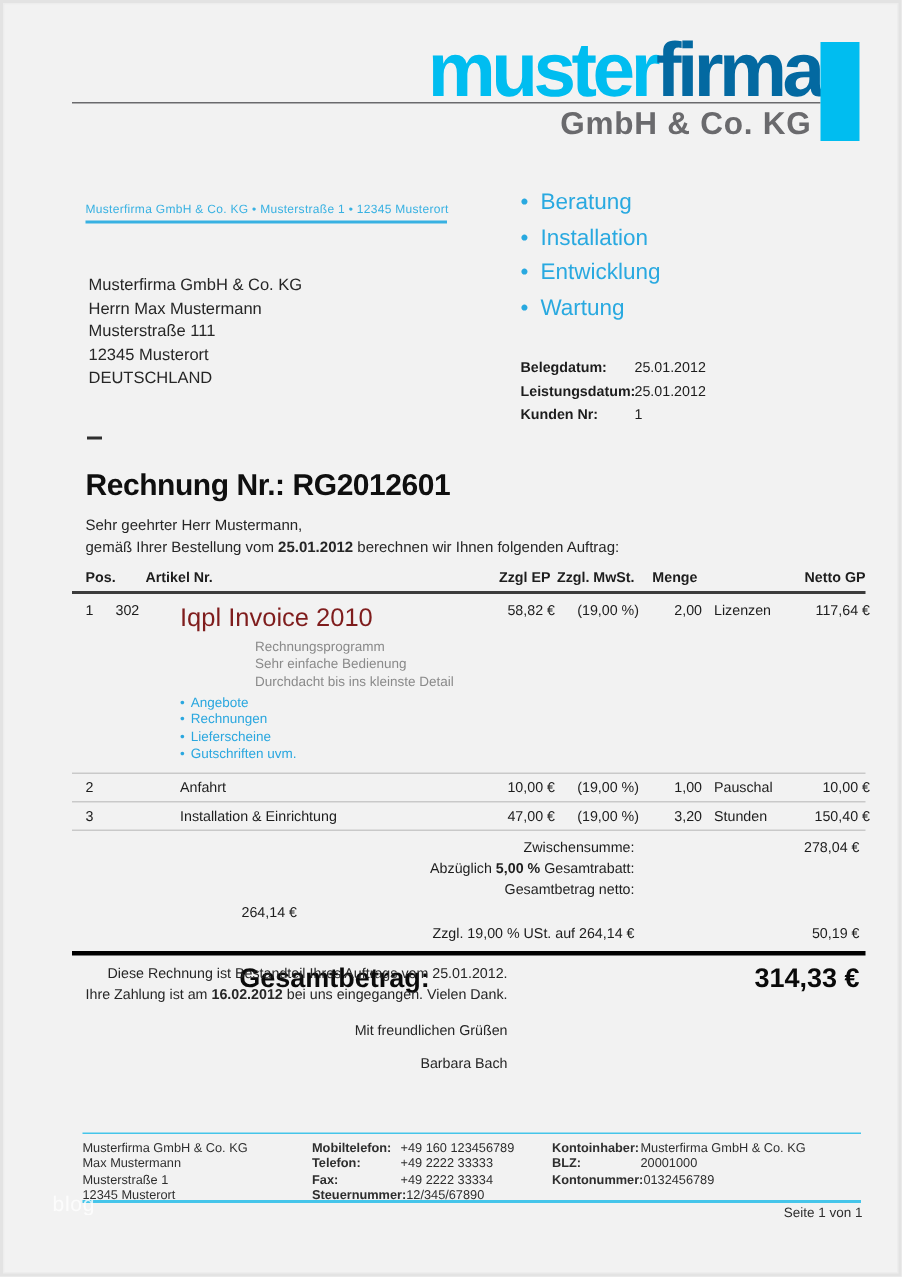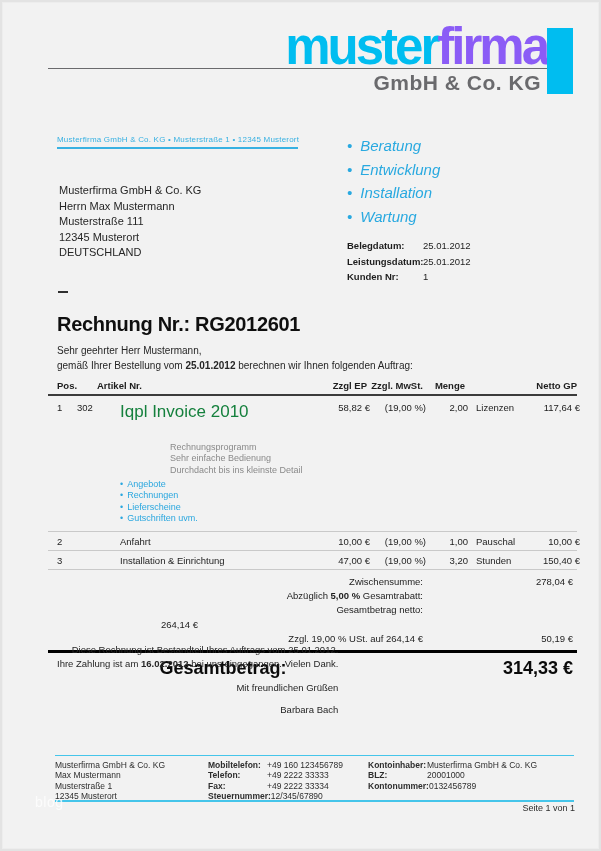--- a/index.html
+++ b/index.html
@@ -12,36 +12,36 @@
     overflow:hidden;
     box-shadow:inset 0 0 0 2px #e3e3e3, inset 0 0 0 3px #ededed;
   }
   .abs{position:absolute;}
 
   
   .logo-rule{left:48px;top:68px;width:499px;height:1px;background:#6a6a6d;}
   .logo-text{left:0;top:21px;width:547px;text-align:right;
     font-size:51px;font-weight:700;letter-spacing:-3px;line-height:1;white-space:nowrap;}
   .logo-muster{color:#00bdf0;}
-  .logo-firma{color:#8b5cf6;}
+  .logo-firma{color:#0369a1;}
   .logo-sub{left:0;top:71px;width:541px;text-align:right;
     font-size:21px;font-weight:700;color:#6a6a6d;letter-spacing:0.5px;}
   .logo-block{left:547px;top:28px;width:26px;height:66px;background:#00bdf0;}
 
   
   .sender{left:57px;top:135px;font-size:8px;color:#38b1e2;letter-spacing:0.2px;}
   .sender-rule{left:57px;top:147px;width:241px;height:1.5px;background:#38b1e2;}
 
   
   .recipient{left:59px;top:183px;font-size:11px;line-height:15.5px;color:#262626;}
 
   .fold-mark{left:58px;top:291px;width:10px;height:2px;background:#2f2f2f;}
 
   
-  .services{left:347px;top:134px;list-style:none;margin:0;padding:0;font-style:italic;}
+  .services{left:347px;top:123px;list-style:none;margin:0;padding:0;}
   .services li{font-size:15px;line-height:23.5px;color:#29a9e0;}
   .services li::before{content:"\2022";margin-right:8px;}
 
   
   .meta{left:347px;top:238px;font-size:9.5px;line-height:15.5px;color:#1d1d1d;}
   .meta-row{display:flex;}
   .meta-label{font-weight:700;width:76px;}
 
   
   .title{left:57px;top:313px;font-size:20px;font-weight:700;color:#0f0f0f;letter-spacing:-0.3px;}
@@ -58,21 +58,21 @@
   .c-artflex{flex:1;padding-left:29px;}
   .c-ep{width:82px;text-align:right;}
   .c-mwst{width:56px;text-align:right;}
   .c-menge{width:42px;text-align:right;}
   .c-unit{width:58px;padding-left:8px;box-sizing:border-box;}
   .c-gp{width:54px;text-align:right;font-weight:400;}
   .thead .c-gp{font-weight:700;}
   .row-sep{border-bottom:1px solid #c9c9c9;}
   .row-main{padding-top:6px;padding-bottom:4px;}
   .row-small{padding-top:4px;padding-bottom:3px;}
-  .prod-name{font-size:17px;color:#15803d;line-height:20px;margin-bottom:20px;white-space:nowrap;}
+  .prod-name{font-size:17px;color:#7f1d1d;line-height:20px;margin-bottom:4px;white-space:nowrap;}
   .prod-desc{margin-left:50px;font-size:9px;color:#8a8a8a;line-height:11.3px;white-space:nowrap;}
   .prod-feats{list-style:none;margin:3px 0 2px 0;padding:0;}
   .prod-feats li{font-size:9px;color:#2aa7df;line-height:11.5px;white-space:nowrap;}
   .prod-feats li::before{content:"\2022";margin-right:4px;}
 
   
   .totals{margin-top:5px;}
   .t-row{display:flex;line-height:14.3px;}
   .t-label{width:375px;text-align:right;white-space:nowrap;}
   .t-value{width:150px;text-align:right;padding-right:4px;white-space:nowrap;}
@@ -119,22 +119,22 @@
   <div>Herrn Max Mustermann</div>
   <div>Musterstraße 111</div>
   <div>12345 Musterort</div>
   <div>DEUTSCHLAND</div>
 </div>
 
 <div class="abs fold-mark"></div>
 
 <ul class="abs services">
   <li>Beratung</li>
+  <li>Installation</li>
   <li>Entwicklung</li>
-  <li>Installation</li>
   <li>Wartung</li>
 </ul>
 
 <div class="abs meta">
   <div class="meta-row">
     <span class="meta-label">Belegdatum:</span>
     <span>25.01.2012</span>
   </div>
   <div class="meta-row">
     <span class="meta-label">Leistungsdatum:</span>

